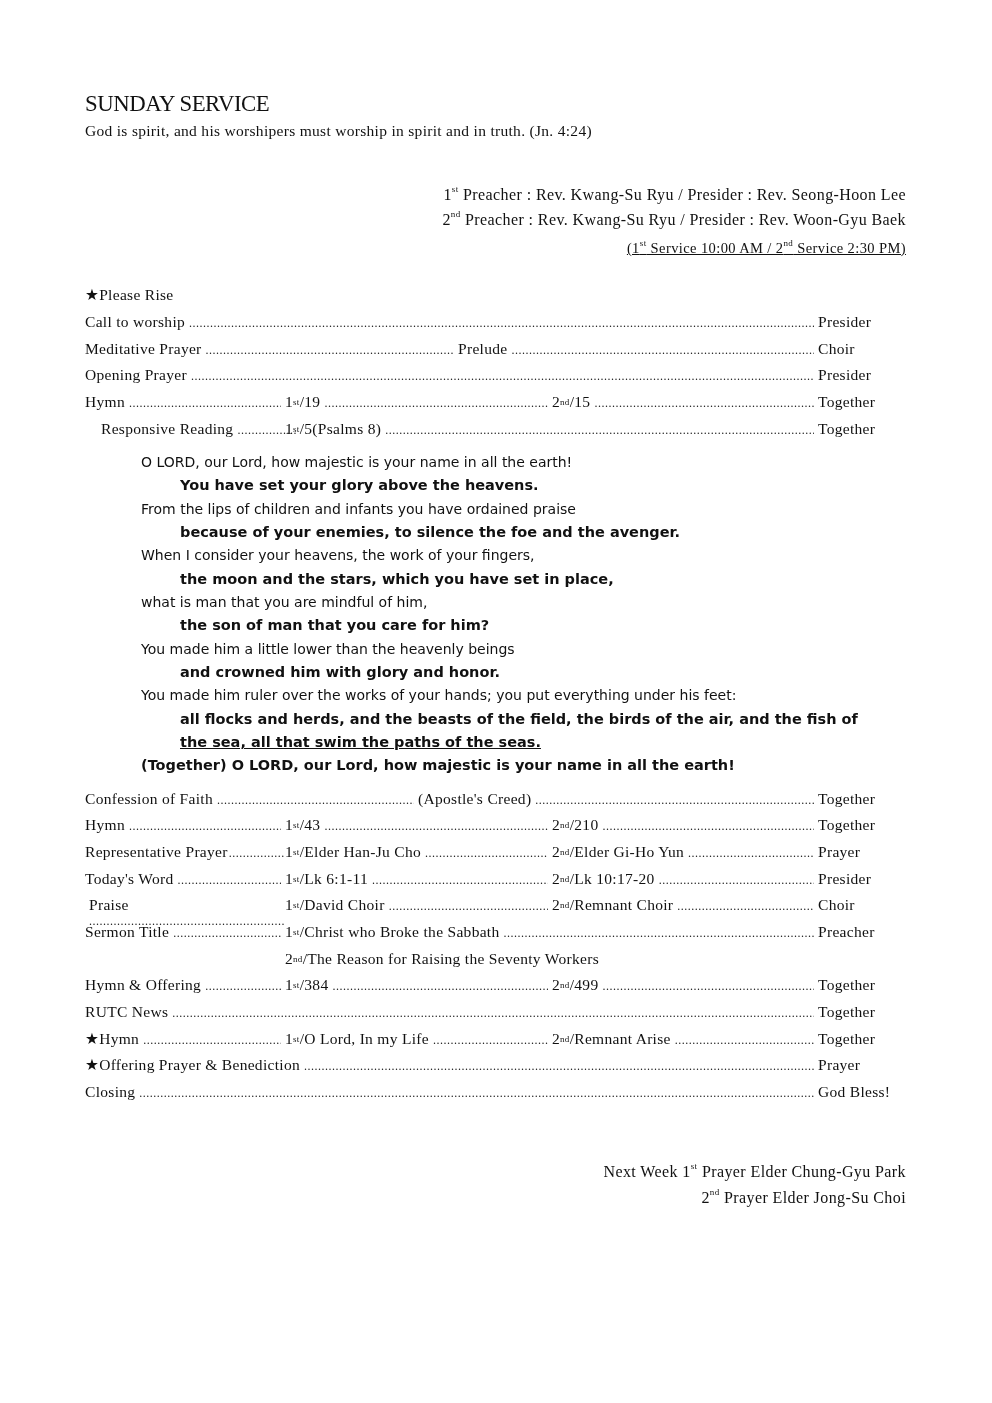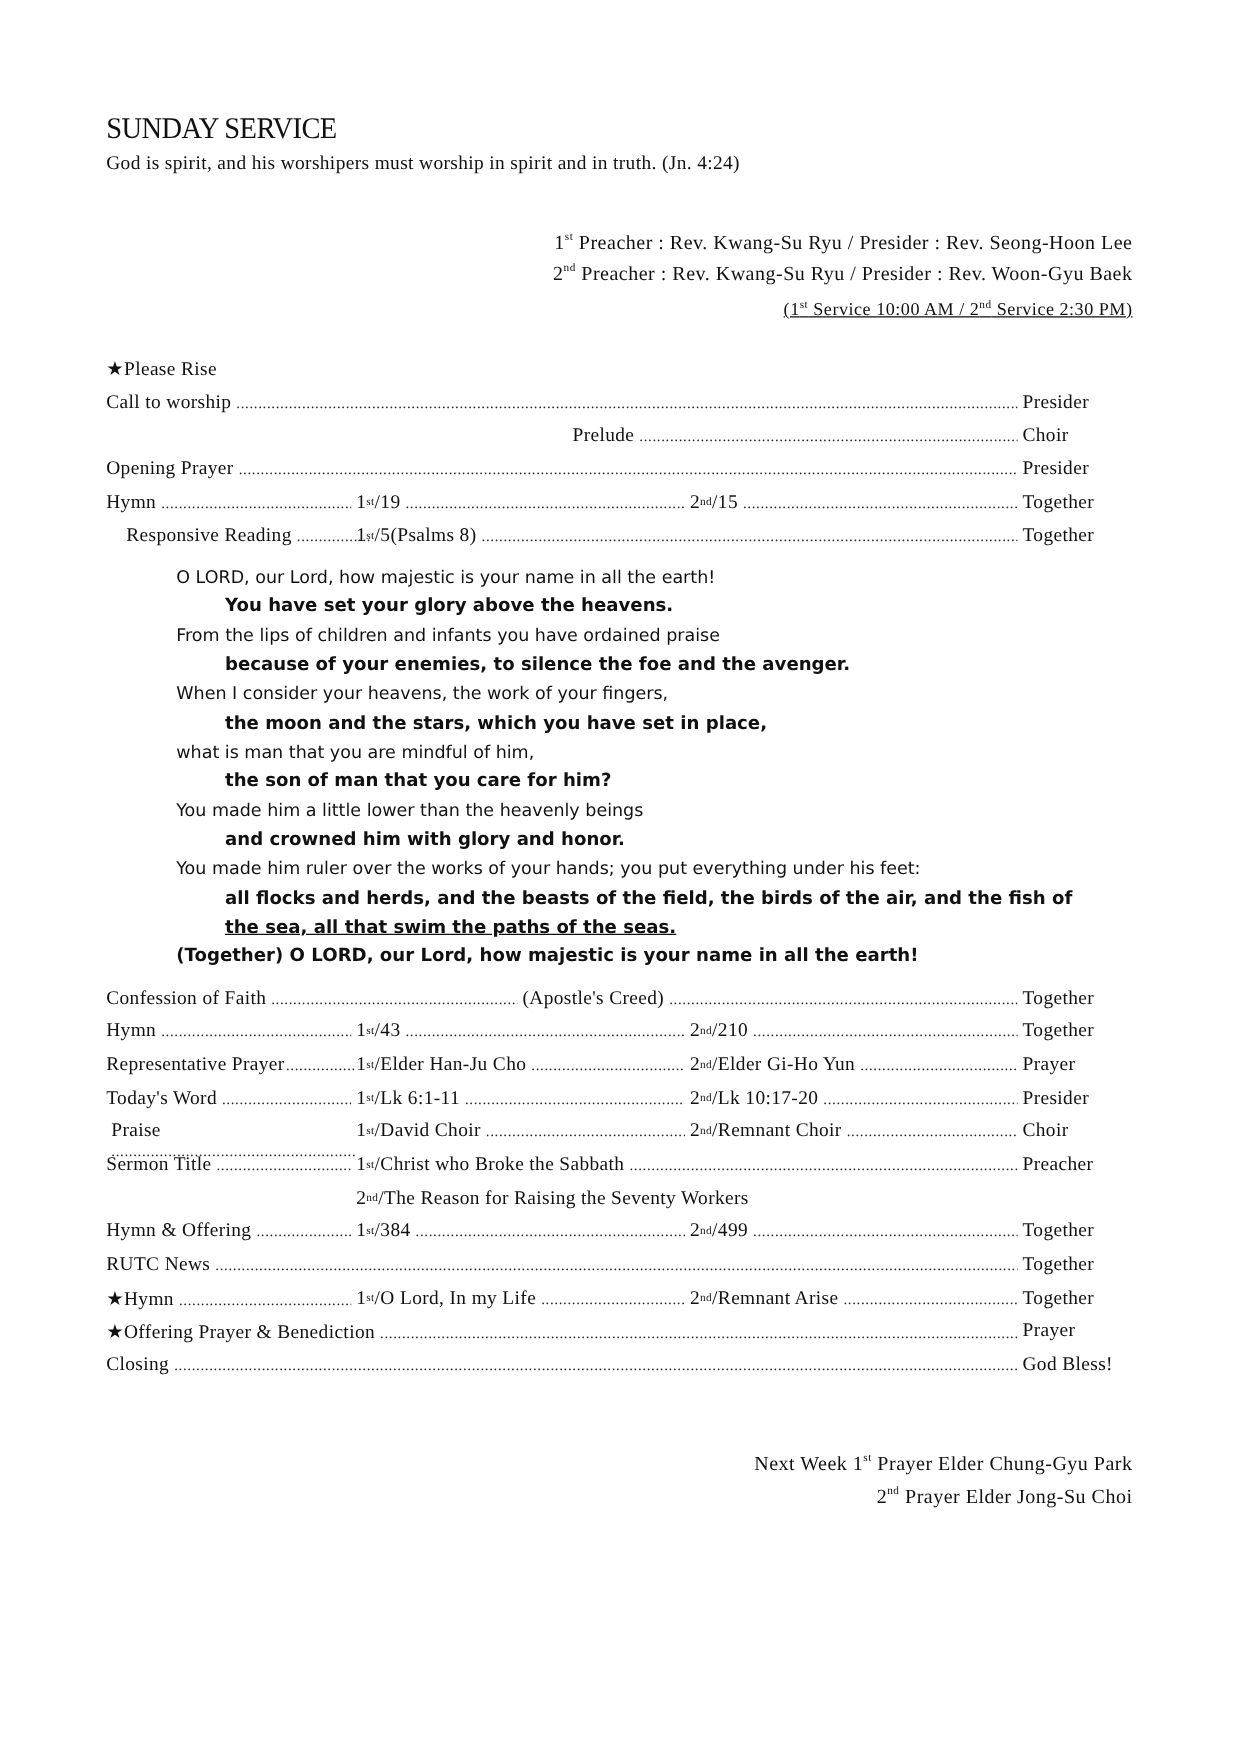--- a/index.html
+++ b/index.html
@@ -42,20 +42,24 @@
 
   <div class="row" style="top:313px;">
     <div class="cell" style="left:0;width:733px;justify-content:center;">
         <span>Call to worship</span>
         <span class="dots"></span>
       </div>
     <span class="role">Presider</span>
   </div>
 
   <div class="row" style="top:340px;">
+    <div class="cell" style="left:0;width:373px;">
+        <span>Meditative Prayer</span>
+        <span class="dots"></span>
+      </div>
     <div class="cell" style="left:373px;width:360px;">
         <span>Prelude</span>
         <span class="dots"></span>
       </div>
     <span class="role">Choir</span>
   </div>
 
   <div class="row" style="top:366px;">
     <div class="cell" style="left:0;width:733px;">
         <span>Opening Prayer</span>

